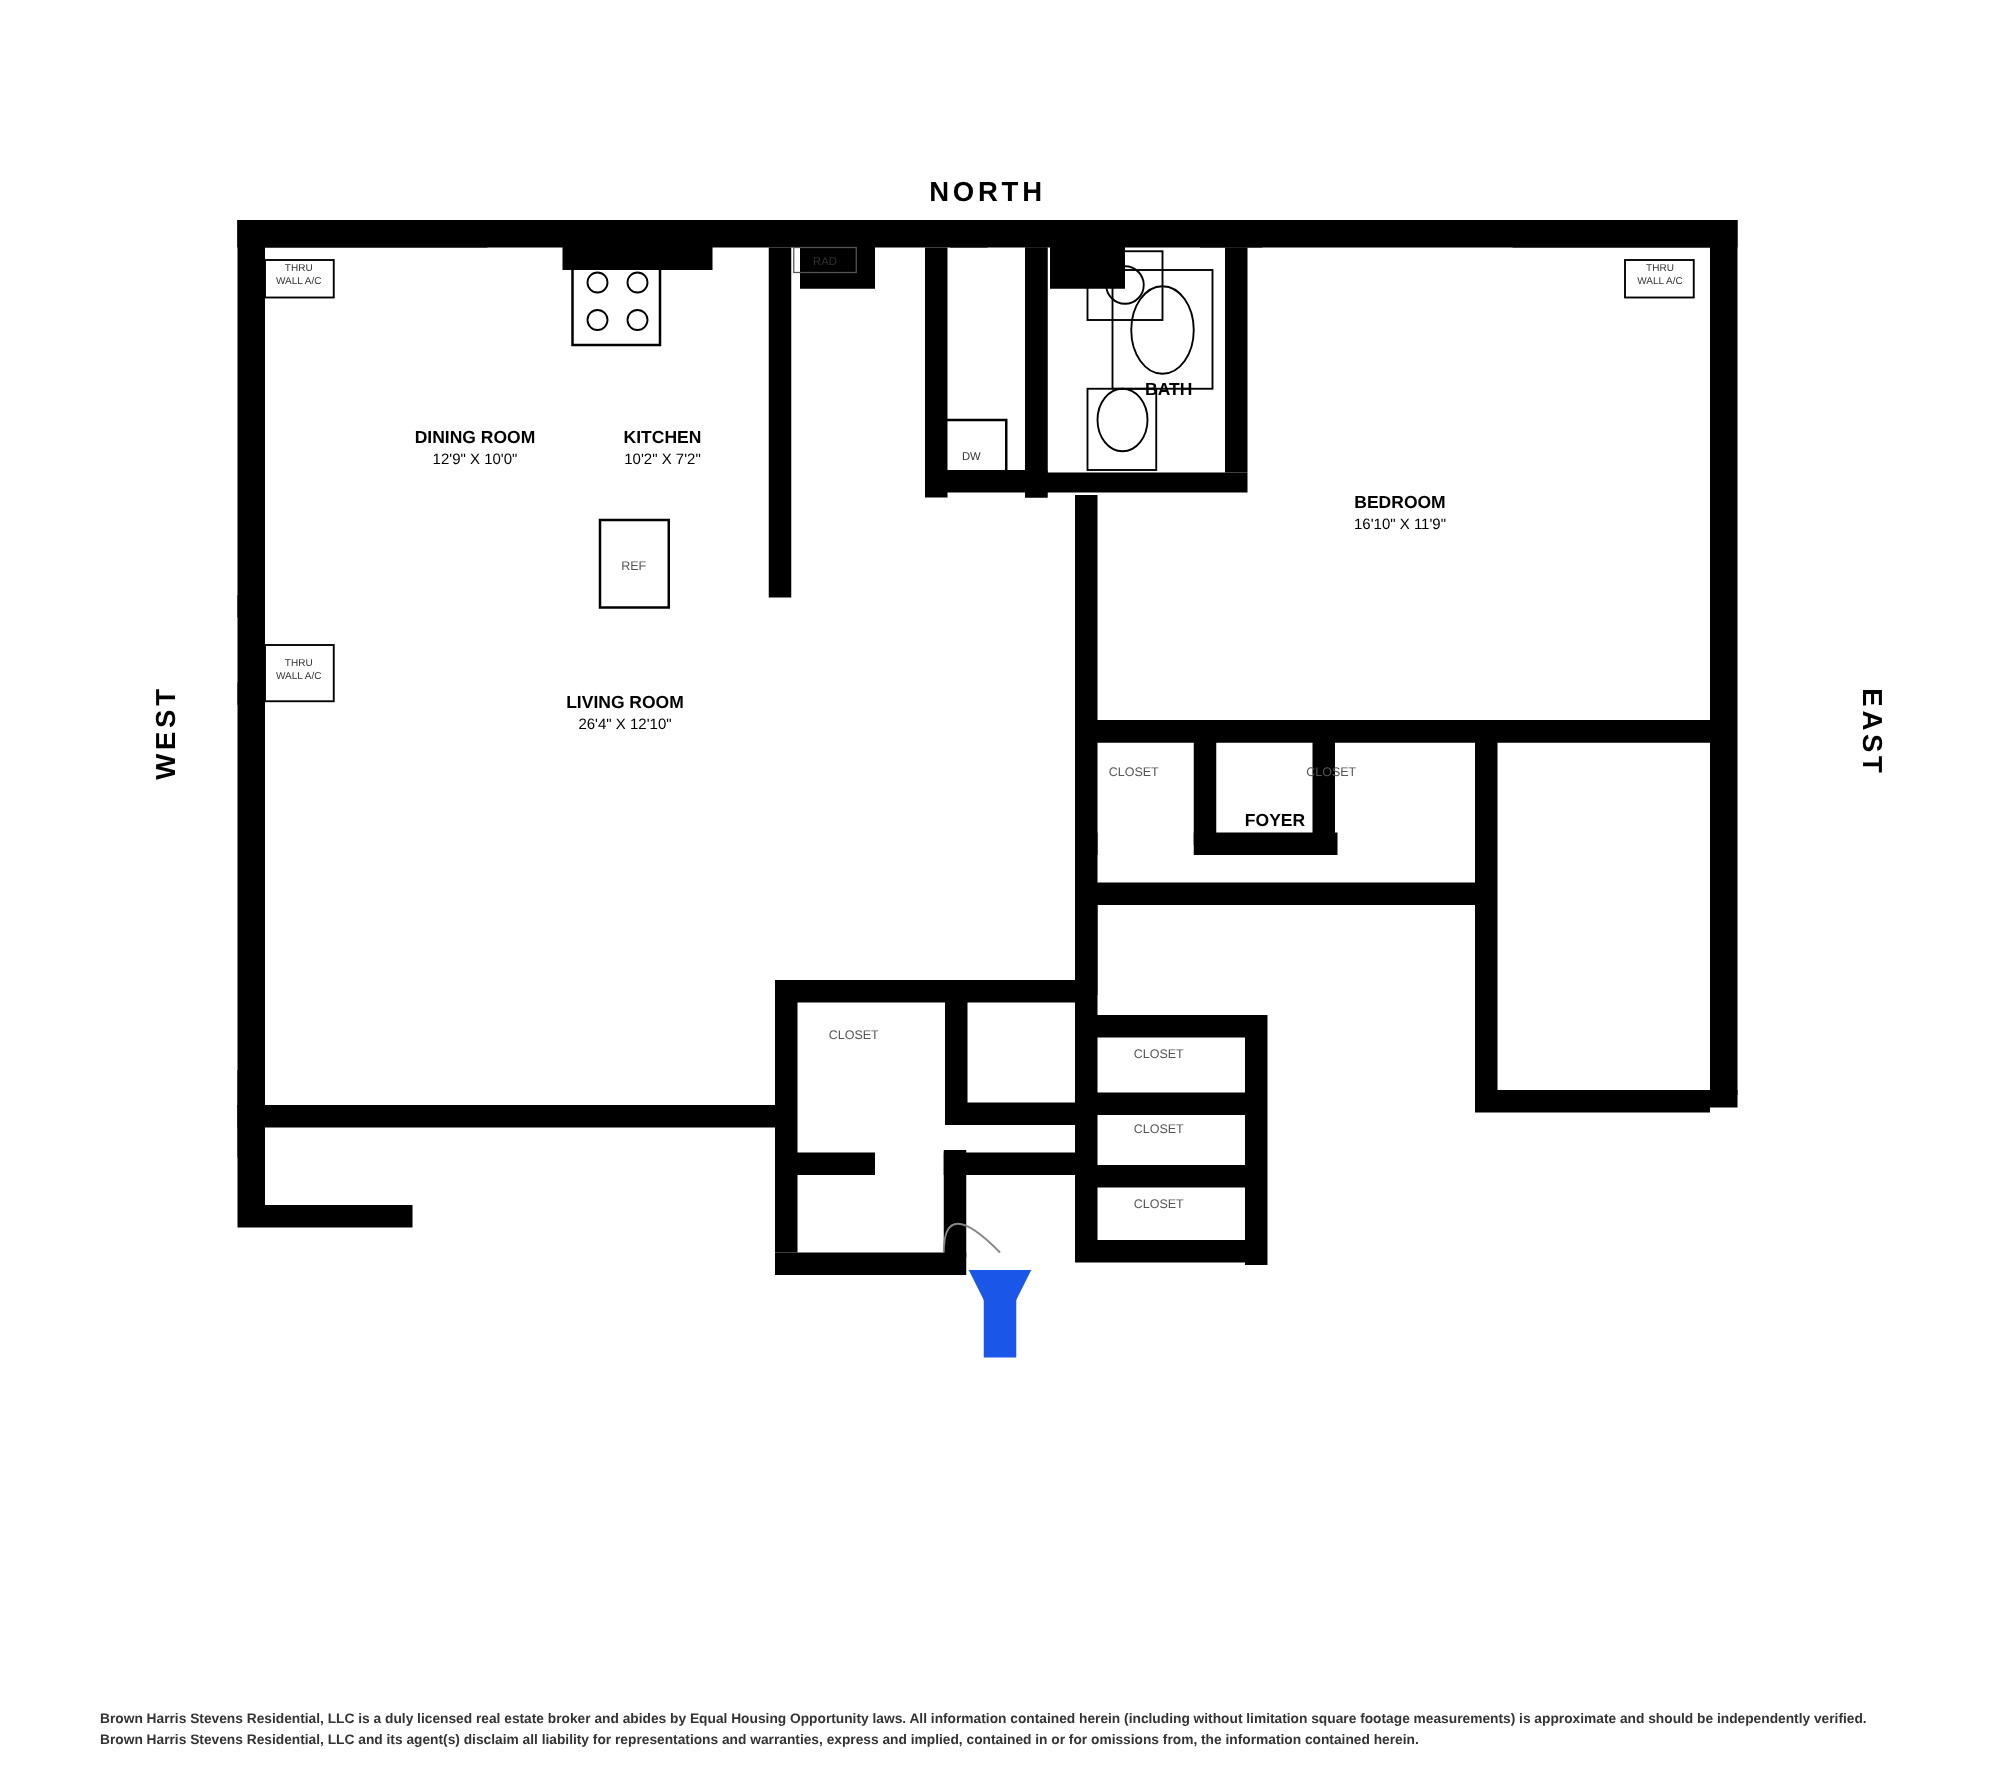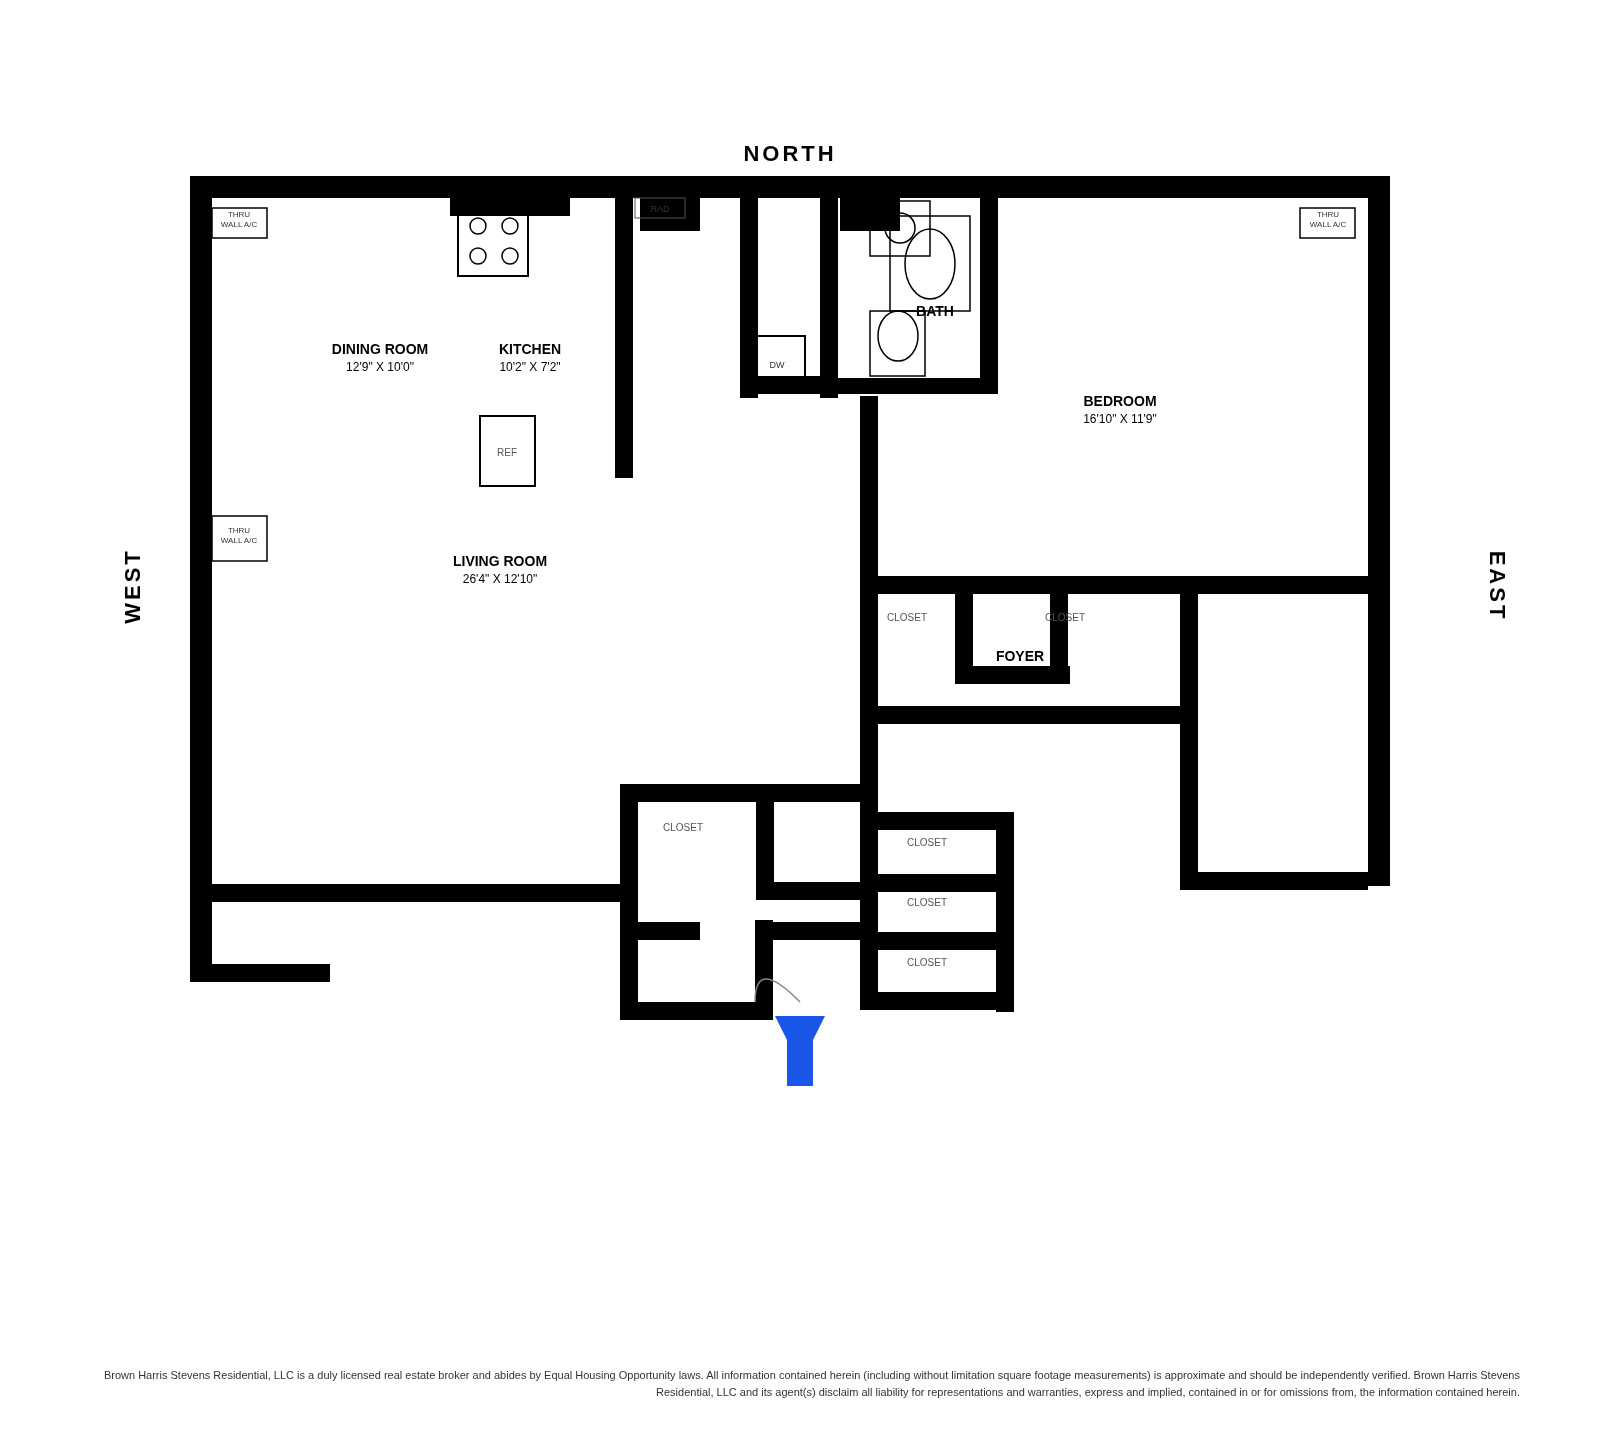--- a/index.html
+++ b/index.html
@@ -12,22 +12,23 @@
       overflow: hidden;
     }
 
     .disclaimer {
       position: absolute;
       bottom: 30px;
       left: 80px;
       right: 80px;
       font-size: 11px;
       color: #333;
-      text-align: right;
+      text-align: left;
       line-height: 1.6;
+      font-weight: bold;
     }
 
     
     .floorplan-container {
       position: absolute;
       top: 60px;
       left: 60px;
       right: 60px;
       bottom: 120px;
     }

